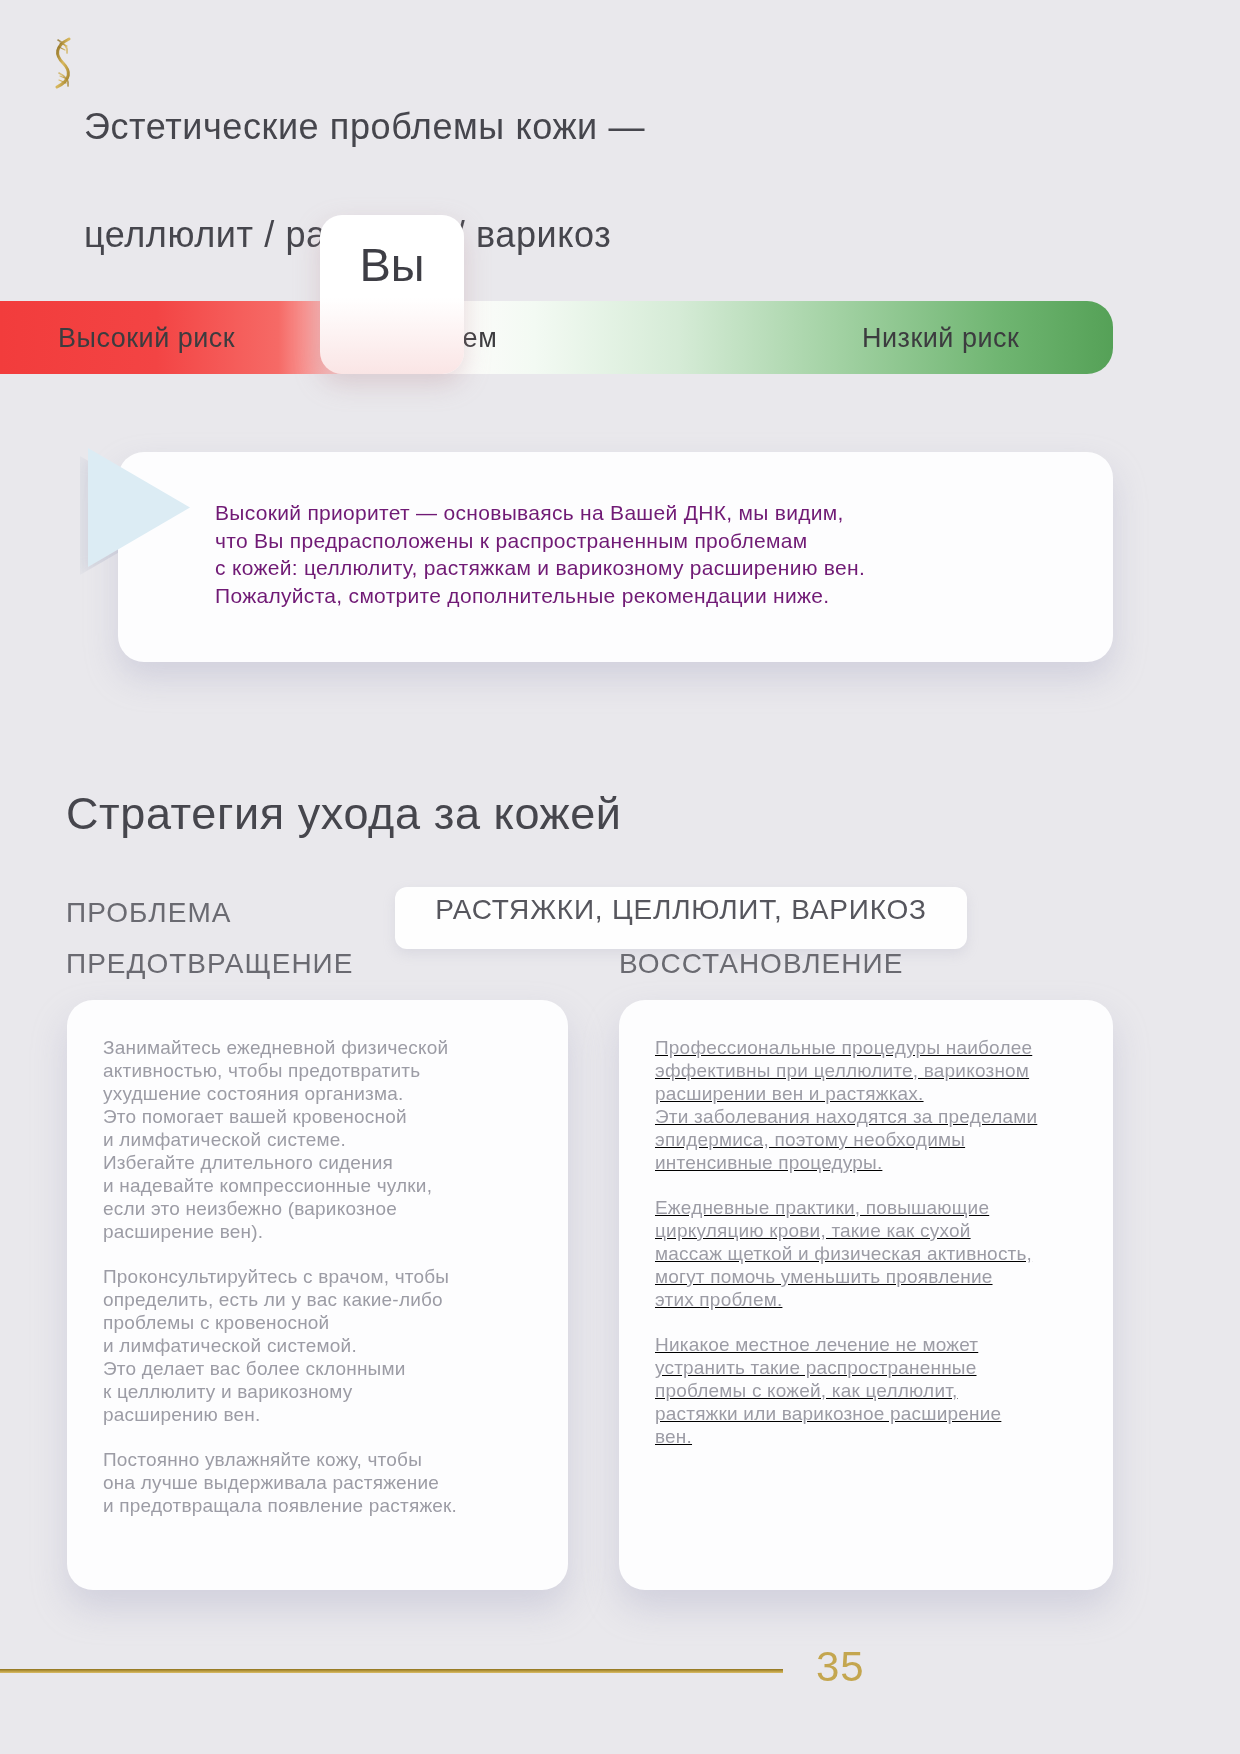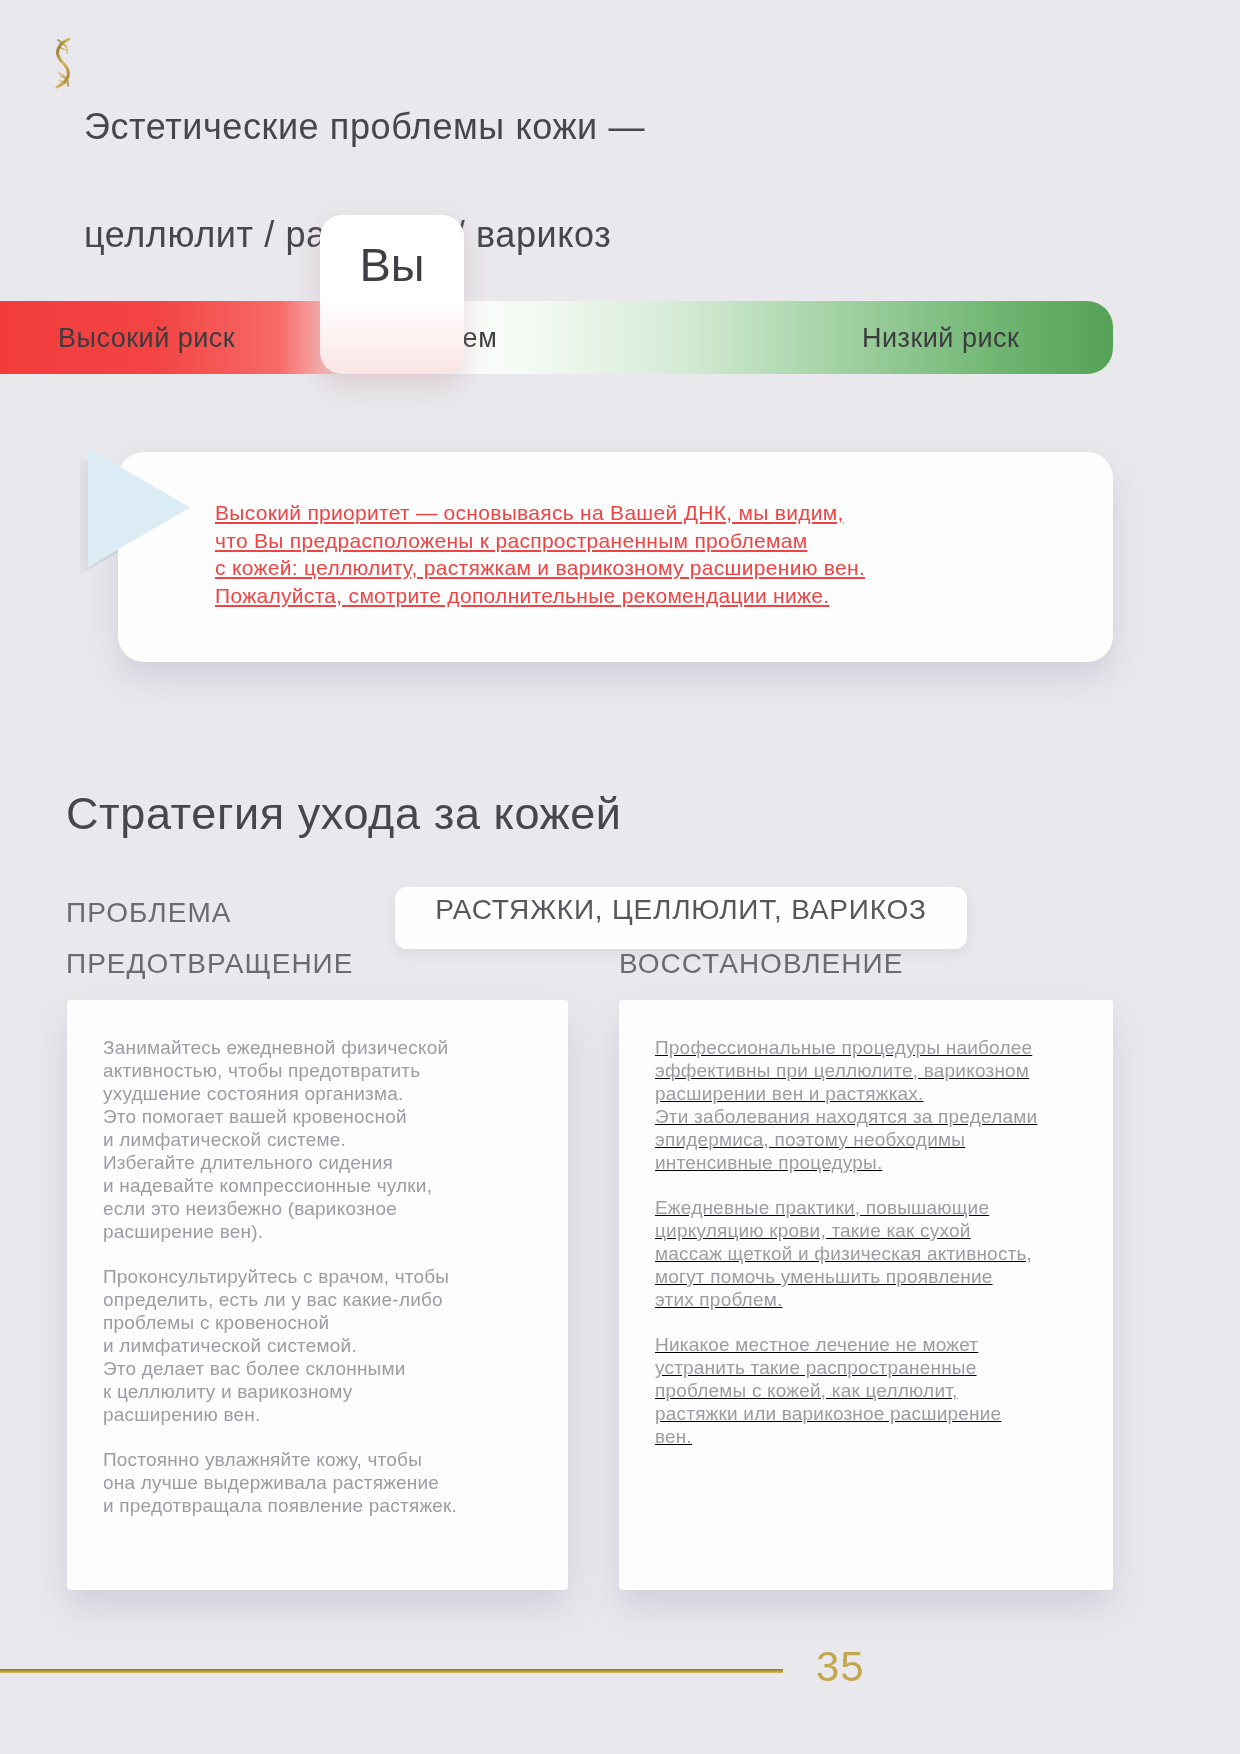--- a/index.html
+++ b/index.html
@@ -52,21 +52,21 @@
     clip-path:polygon(0 0,100% 50%,0 100%);
   }
   .note-tri-shadow{
     position:absolute;left:80px;top:456px;width:102px;height:119px;z-index:0;
     background:rgba(160,170,190,.28);filter:blur(9px);
     clip-path:polygon(0 0,100% 50%,0 100%);
   }
   .note-text{
     position:absolute;left:97px;top:47px;
     font-size:21px;line-height:27.5px;font-weight:300;
-    color:#ef4444;white-space:pre-line;letter-spacing:.3px;text-decoration:underline;
+    color:#701a75;white-space:pre-line;letter-spacing:.3px;
   }
   
   .strategy-title{
     position:absolute;left:66px;top:788px;
     font-size:45px;font-weight:300;color:#46464d;letter-spacing:.6px;
   }
   .problem-label{
     position:absolute;left:66px;top:897px;
     font-size:28px;font-weight:300;color:#6a6a71;letter-spacing:1px;
   }
@@ -78,21 +78,21 @@
     font-size:28px;font-weight:300;color:#56565d;letter-spacing:.8px;
   }
   .col-label{
     position:absolute;top:948px;
     font-size:28px;font-weight:300;color:#6a6a71;letter-spacing:1px;
   }
   .col-label.prevention{left:66px;}
   .col-label.restoration{left:619px;}
   .strategy-card{
     position:absolute;top:1000px;height:590px;
-    background:#fdfdfe;border-radius:4px;
+    background:#fdfdfe;border-radius:26px;
     box-shadow:0 18px 34px rgba(172,172,196,.38);
     box-sizing:border-box;padding:36px 28px 0 36px;
   }
   .strategy-card.left{left:67px;width:501px;}
   .strategy-card.right{left:619px;width:494px;text-decoration:underline;}
   .strategy-card p{
     margin:0 0 22px 0;
     font-size:19px;line-height:23px;font-weight:300;
     color:#9c9ca5;white-space:pre-line;letter-spacing:.2px;
   }

